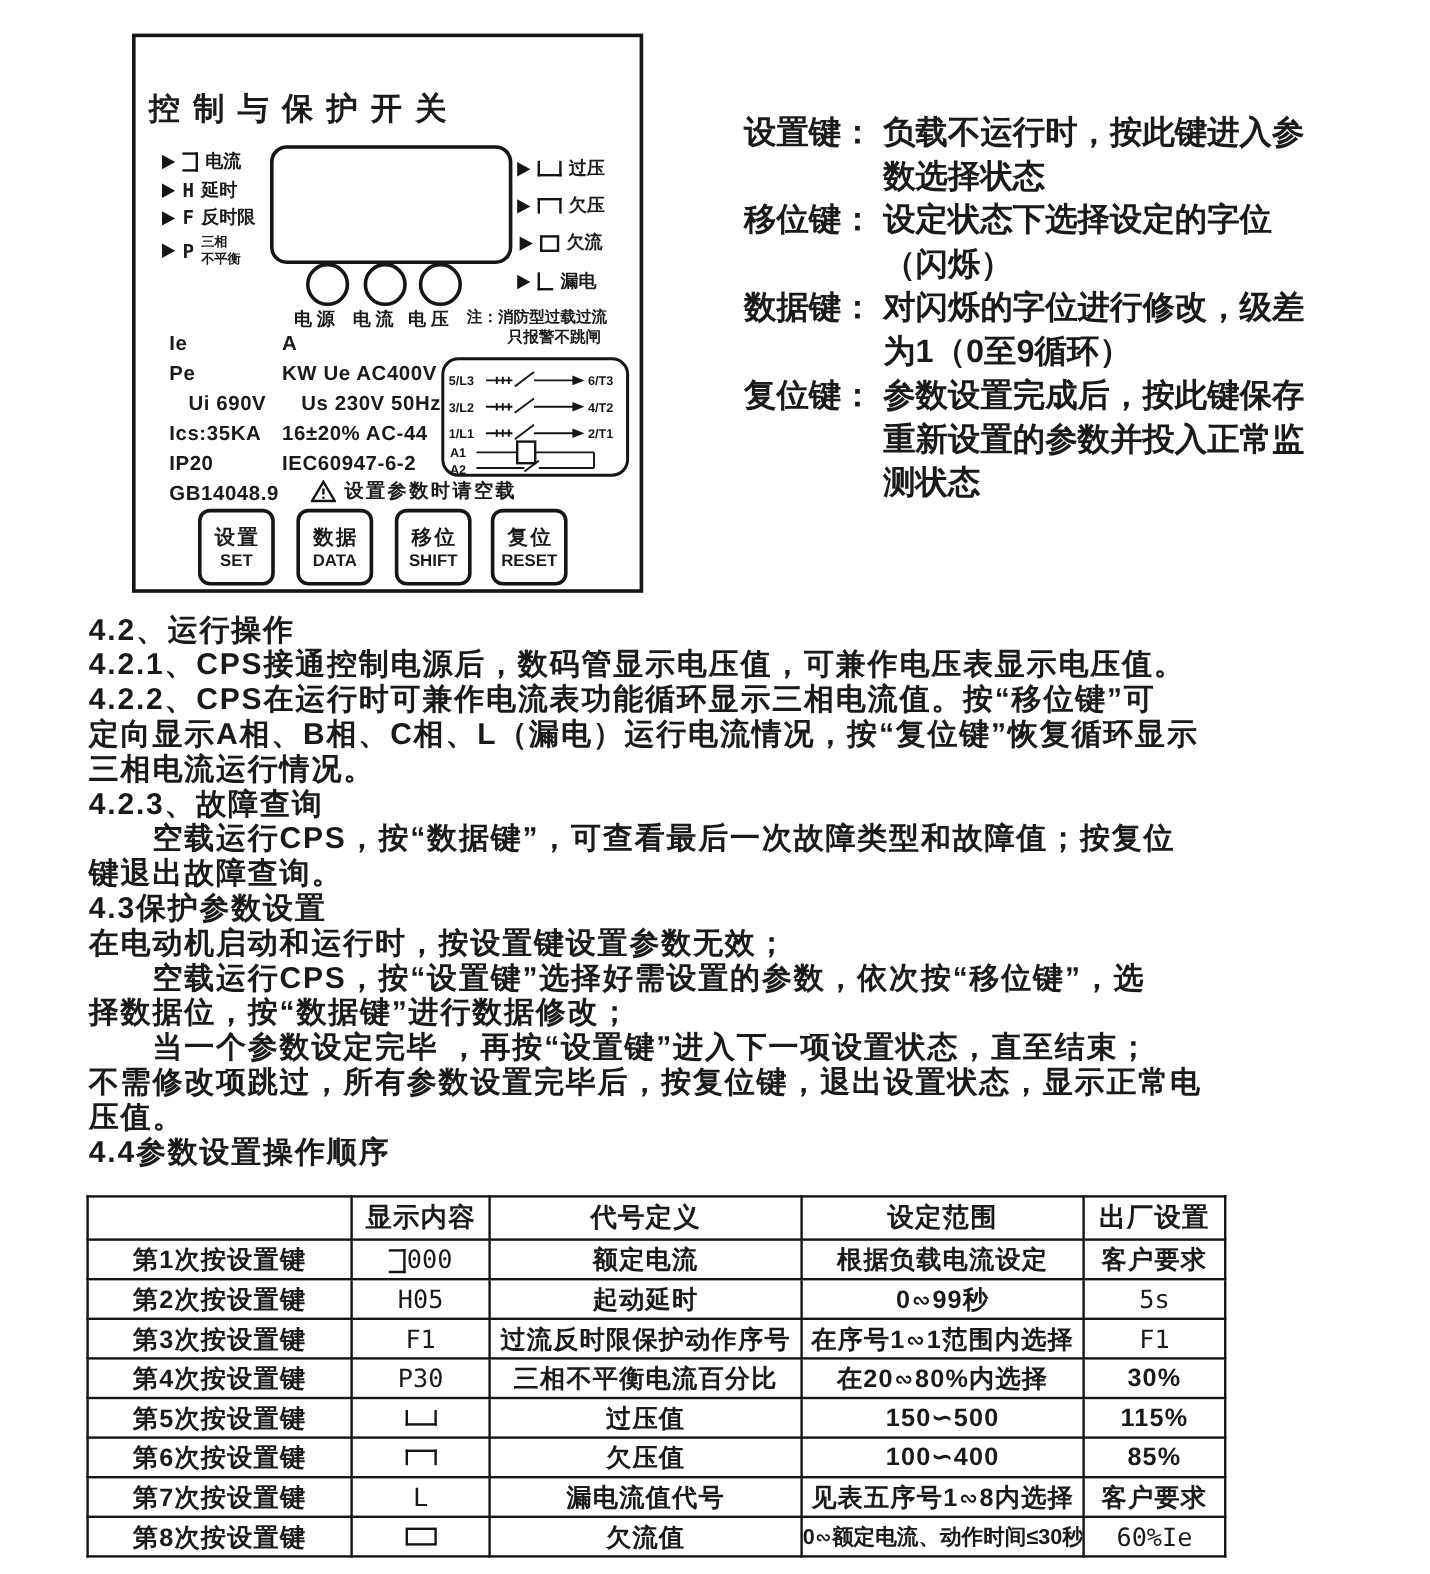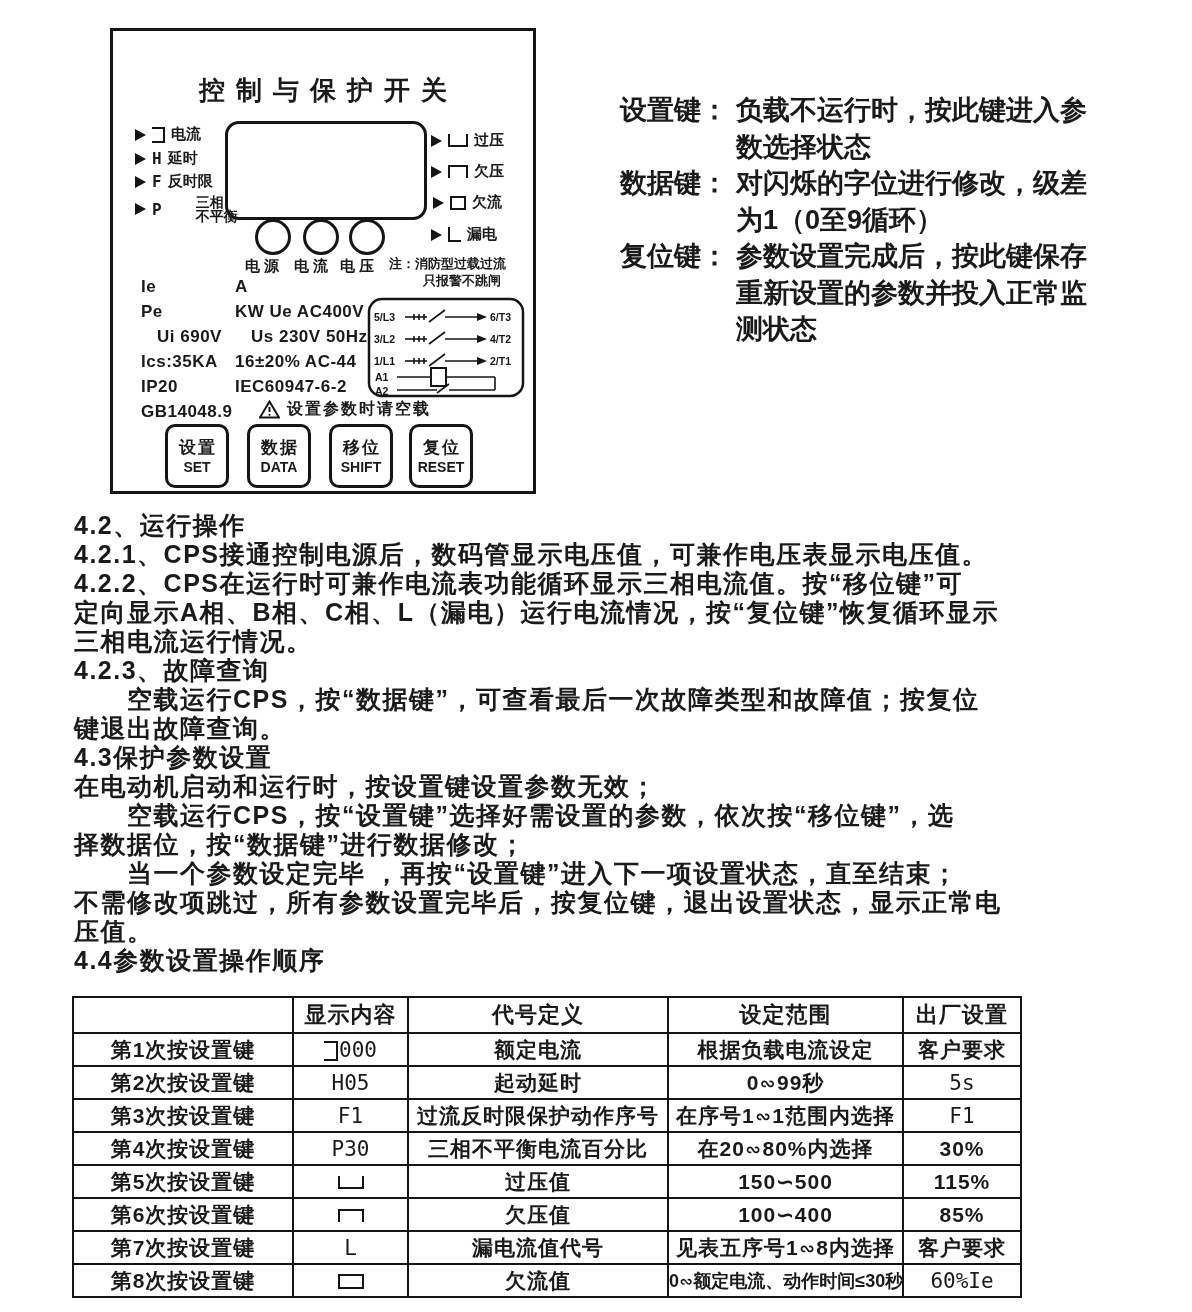--- a/index.html
+++ b/index.html
@@ -1,33 +1,33 @@
 <!DOCTYPE html>
 <html><head>
 <meta charset="utf-8">
 <style>
   html,body{margin:0;padding:0;background:#fff;}
   #page{position:relative;width:1192px;height:1312px;background:#ffffff;color:#1a1a1a;
         font-family:"Liberation Sans",sans-serif;overflow:hidden;}
 
   
   .panel{position:absolute;left:110px;top:28px;width:420px;height:460px;border:3px solid #151515;background:#fff;}
-  .panel-title{position:absolute;top:42px;left:0;width:100%;text-align:center;font-size:26px;font-weight:700;
+  .panel-title{position:absolute;top:42px;left:0;width:100%;text-align:left;font-size:26px;font-weight:700;
                letter-spacing:11px;text-indent:11px;}
   .display{position:absolute;left:112px;top:90px;width:196px;height:93px;border:3px solid #151515;border-radius:14px;background:#fff;}
   .ind{position:absolute;display:flex;align-items:center;gap:6px;font-size:15px;font-weight:600;white-space:nowrap;}
   .tri{width:0;height:0;border-left:11px solid #151515;border-top:6px solid transparent;border-bottom:6px solid transparent;}
   .sym{display:inline-block;box-sizing:border-box;}
   .sym-bracket{width:13px;height:16px;border:2px solid #151515;border-left:none;}
   .sym-letter{font-size:16px;font-weight:600;font-family:"DejaVu Sans Mono",monospace;}
   .sym-u{width:20px;height:13px;border:2px solid #151515;border-top:none;}
   .sym-n{width:20px;height:13px;border:2px solid #151515;border-bottom:none;}
   .sym-sq{width:16px;height:14px;border:2px solid #151515;}
   .sym-L{width:13px;height:15px;border-left:2px solid #151515;border-bottom:2px solid #151515;}
-  .two-line{display:flex;flex-direction:column;font-size:14px;line-height:14px;margin-left:28px;}
+  .two-line{display:flex;flex-direction:column;font-size:11px;line-height:14px;}
   .led{position:absolute;top:188px;width:30px;height:30px;border:3px solid #151515;border-radius:50%;background:#fff;}
   .led-label{position:absolute;top:226px;font-size:15px;font-weight:700;letter-spacing:4px;white-space:nowrap;}
   .note{position:absolute;left:276px;top:224px;font-size:13px;font-weight:600;line-height:17px;white-space:nowrap;}
   .note .l2{padding-left:34px;}
   .spec-row{position:absolute;left:28px;font-size:17px;font-weight:600;letter-spacing:0.5px;white-space:nowrap;}
   .spec-a{display:inline-block;width:94px;}
   .warning{position:absolute;left:146px;top:368px;display:flex;align-items:center;gap:7px;
            font-size:16px;font-weight:700;letter-spacing:2px;white-space:nowrap;}
   .wiring{position:absolute;left:254px;top:266px;}
   .pbtn{position:absolute;top:393px;width:58px;height:58px;border:3px solid #151515;border-radius:10px;
@@ -220,20 +220,24 @@
       <span class="en">RESET</span>
     </div>
   </div>
 
   <div class="keys">
     <div class="key-entry">
       <span class="key-label">设置键：</span>
       <span class="key-text">负载不运行时，按此键进入参数选择状态</span>
     </div>
     <div class="key-entry">
+      <span class="key-label">移位键：</span>
+      <span class="key-text">设定状态下选择设定的字位（闪烁）</span>
+    </div>
+    <div class="key-entry">
       <span class="key-label">数据键：</span>
       <span class="key-text">对闪烁的字位进行修改，级差为1（0至9循环）</span>
     </div>
     <div class="key-entry">
       <span class="key-label">复位键：</span>
       <span class="key-text">参数设置完成后，按此键保存重新设置的参数并投入正常监测状态</span>
     </div>
   </div>
 
   <div class="bodytext">

